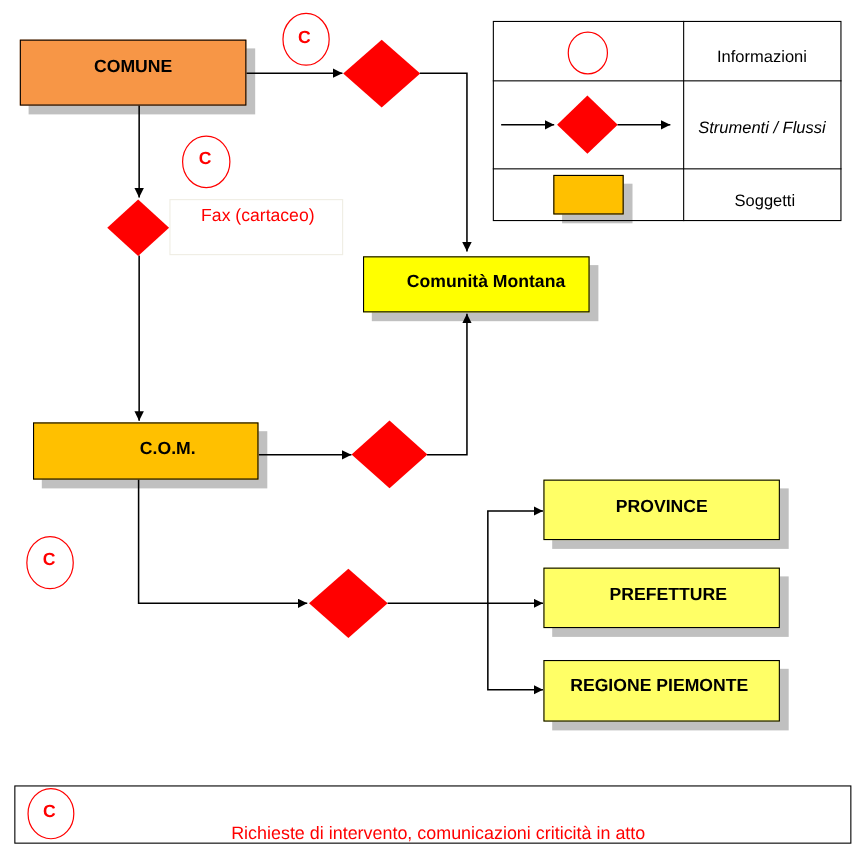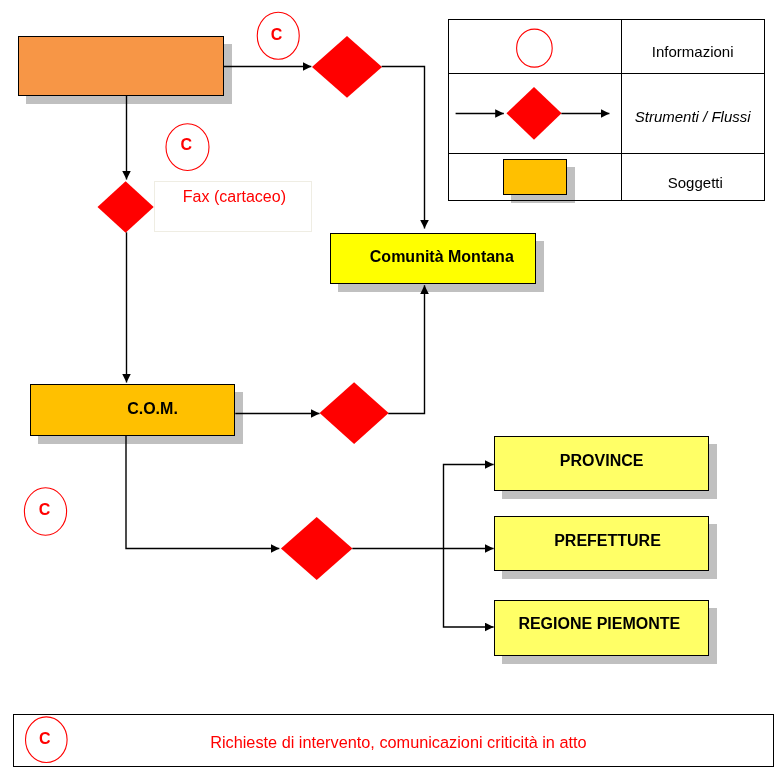--- a/index.html
+++ b/index.html
@@ -17,21 +17,21 @@
   .notelabel{position:absolute;text-align:center;font-size:16px;color:#FF0000;
              line-height:16px;white-space:nowrap;}
   .ctext{position:absolute;text-align:center;font-weight:bold;font-size:16px;
          color:#FF0000;line-height:16px;white-space:nowrap;}
   .tbl{position:absolute;box-sizing:border-box;border:1.6px solid #000;}
   .tline{position:absolute;background:#000;}
   .legtext{position:absolute;text-align:center;font-size:15px;color:#000;
            line-height:15px;white-space:nowrap;}
   .bar{position:absolute;box-sizing:border-box;border:1.6px solid #000;background:#fff;}
   .bartext{position:absolute;text-align:center;font-size:16px;color:#FF0000;
-           line-height:16px;white-space:nowrap;}
+           line-height:16px;white-space:nowrap;margin-top:16px;}
 </style>
 </head>
 <body>
 
 <div id="page">
   <div class="shadow" style="left:26.2px;top:44.0px;width:205.7px;height:59.7px;"></div>
   <div class="shadow" style="left:37.7px;top:392.4px;width:205.3px;height:51.6px;"></div>
   <div class="shadow" style="left:337.8px;top:241.3px;width:206.0px;height:50.8px;"></div>
   <div class="shadow" style="left:502.4px;top:444.2px;width:214.5px;height:55.1px;"></div>
   <div class="shadow" style="left:502.4px;top:524.2px;width:214.5px;height:55.1px;"></div>
@@ -61,20 +61,21 @@
     <path d="M354.1,382.3 L388.6,413.1 L354.1,443.90000000000003 L319.6,413.1 z" fill="#FF0000"></path>
     <path d="M316.7,517.0 L352.45,548.45 L316.7,579.9000000000001 L280.95,548.45 z" fill="#FF0000"></path>
     <path d="M534.0,86.9 L561.55,113.3 L534.0,139.7 L506.45,113.3 z" fill="#FF0000"></path>
     <ellipse cx="278.25" cy="35.7" rx="21.0" ry="23.5" fill="none" stroke="#FF0000" stroke-width="1.1"></ellipse>
     <ellipse cx="187.5" cy="147.1" rx="21.5" ry="23.4" fill="none" stroke="#FF0000" stroke-width="1.1"></ellipse>
     <ellipse cx="45.5" cy="511.5" rx="21.1" ry="23.7" fill="none" stroke="#FF0000" stroke-width="1.1"></ellipse>
     <ellipse cx="46.3" cy="739.7" rx="20.8" ry="22.8" fill="none" stroke="#FF0000" stroke-width="1.1"></ellipse>
     <ellipse cx="534.4" cy="48.15" rx="17.8" ry="19.0" fill="none" stroke="#FF0000" stroke-width="1.1"></ellipse>
   </svg>
   <div class="node" style="left:18.2px;top:36.0px;width:205.7px;height:59.7px;background:#F79646;"></div>
+  <div class="nlabel" style="left:18.2px;top:52.95px;width:205.7px;">COMUNE</div>
   <div class="node" style="left:29.7px;top:384.4px;width:205.3px;height:51.6px;background:#FFC000;"></div>
   <div class="nlabel" style="left:48px;top:400.50px;width:209px;">C.O.M.</div>
   <div class="node" style="left:329.8px;top:233.3px;width:206.0px;height:50.8px;background:#FFFF00;"></div>
   <div class="nlabel" style="left:329.8px;top:248.80px;width:176px;padding-left:24px;">Comunità Montana</div>
   <div class="node" style="left:494.4px;top:436.2px;width:214.5px;height:55.1px;background:#FFFF66;"></div>
   <div class="nlabel" style="left:494.4px;top:452.65px;width:214.5px;">PROVINCE</div>
   <div class="node" style="left:494.4px;top:516.2px;width:214.5px;height:55.1px;background:#FFFF66;"></div>
   <div class="nlabel" style="left:520px;top:533.30px;width:175px;">PREFETTURE</div>
   <div class="node" style="left:494.3px;top:600.3px;width:214.5px;height:55.4px;background:#FFFF66;"></div>
   <div class="nlabel" style="left:494.3px;top:616.30px;width:210px;">REGIONE PIEMONTE</div>

